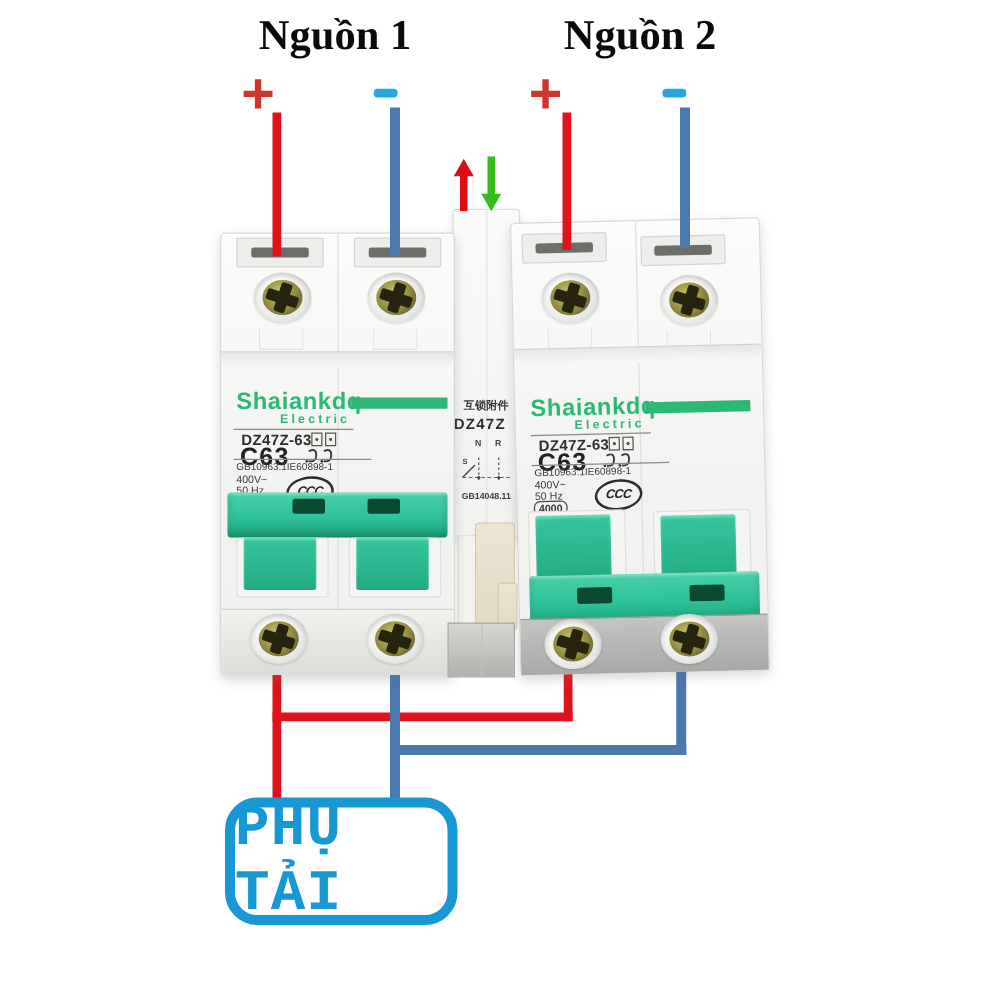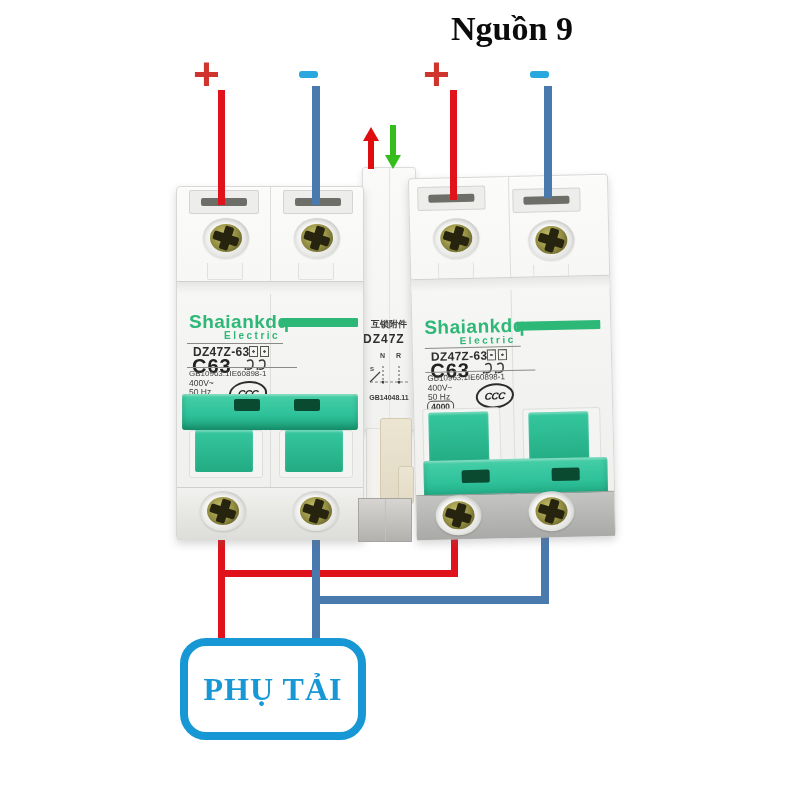--- a/index.html
+++ b/index.html
@@ -89,30 +89,31 @@
 
   .lever{position:absolute;background:linear-gradient(180deg,#ece5d2,#e2dac4);
          border:1px solid #d3cab0;border-radius:3px;z-index:3;}
   .rail{position:absolute;background:linear-gradient(180deg,#d6d5d1,#b2b1ad);
         border:1px solid #a5a4a0;z-index:3;}
   .rail i{position:absolute;left:50%;top:0;bottom:0;width:1px;background:#c2c1bd;display:block;}
 
   
   .load-box{position:absolute;border:8px solid #1798d5;border-radius:26px;background:#fff;
             display:flex;align-items:center;justify-content:center;z-index:5;}
-  .load-box span{font-family:Liberation Serif, serif;font-weight:bold;font-size:32px;
+  .load-box span{font-family:Liberation Mono, monospace;font-weight:bold;font-size:46px;
                  color:#1798d5;letter-spacing:1px;}
   svg{display:block;}
 </style>
 </head>
 <body>
 
 <div class="scene">
 
-  <div class="src-label" style="left:432px;top:10px;">Nguồn 9</div>
+  <div class="src-label" style="left:188px;top:10px;">Nguồn 1</div>
+  <div class="src-label" style="left:432px;top:10px;">Nguồn 2</div>
 
   <span class="plus" style="left:193px;top:51px;">+</span>
   <div class="minus-bar" style="left:299px;top:71px;">
       <span class="sr">-</span>
     </div>
   <span class="plus" style="left:423px;top:51px;">+</span>
   <div class="minus-bar" style="left:530px;top:71px;">
       <span class="sr">-</span>
     </div>
 

